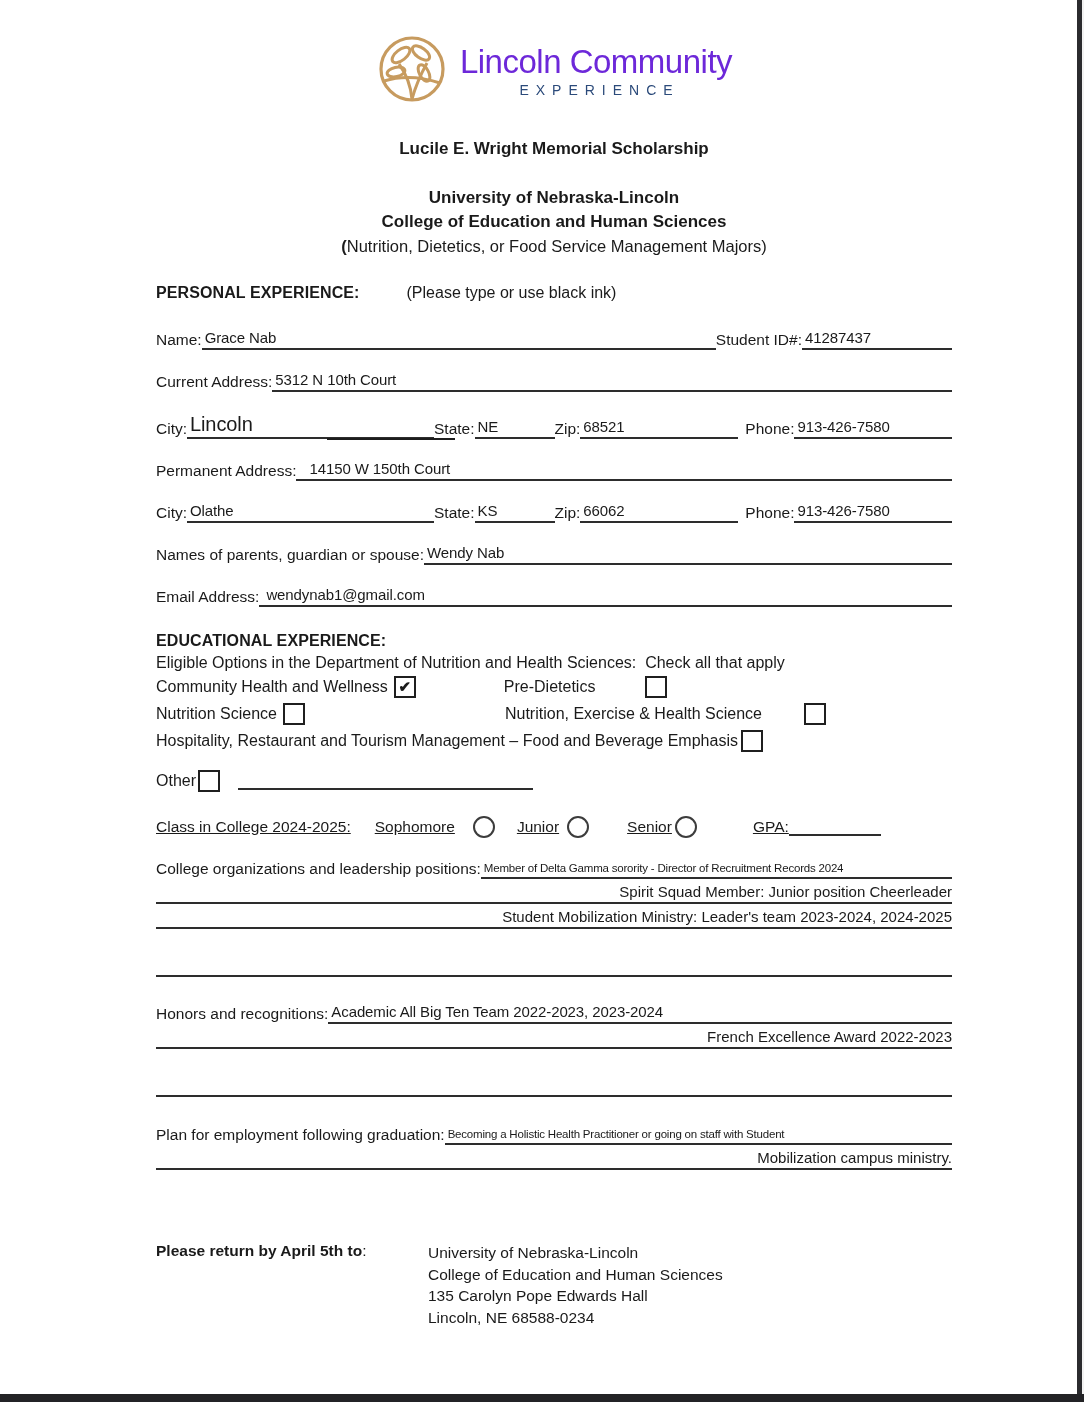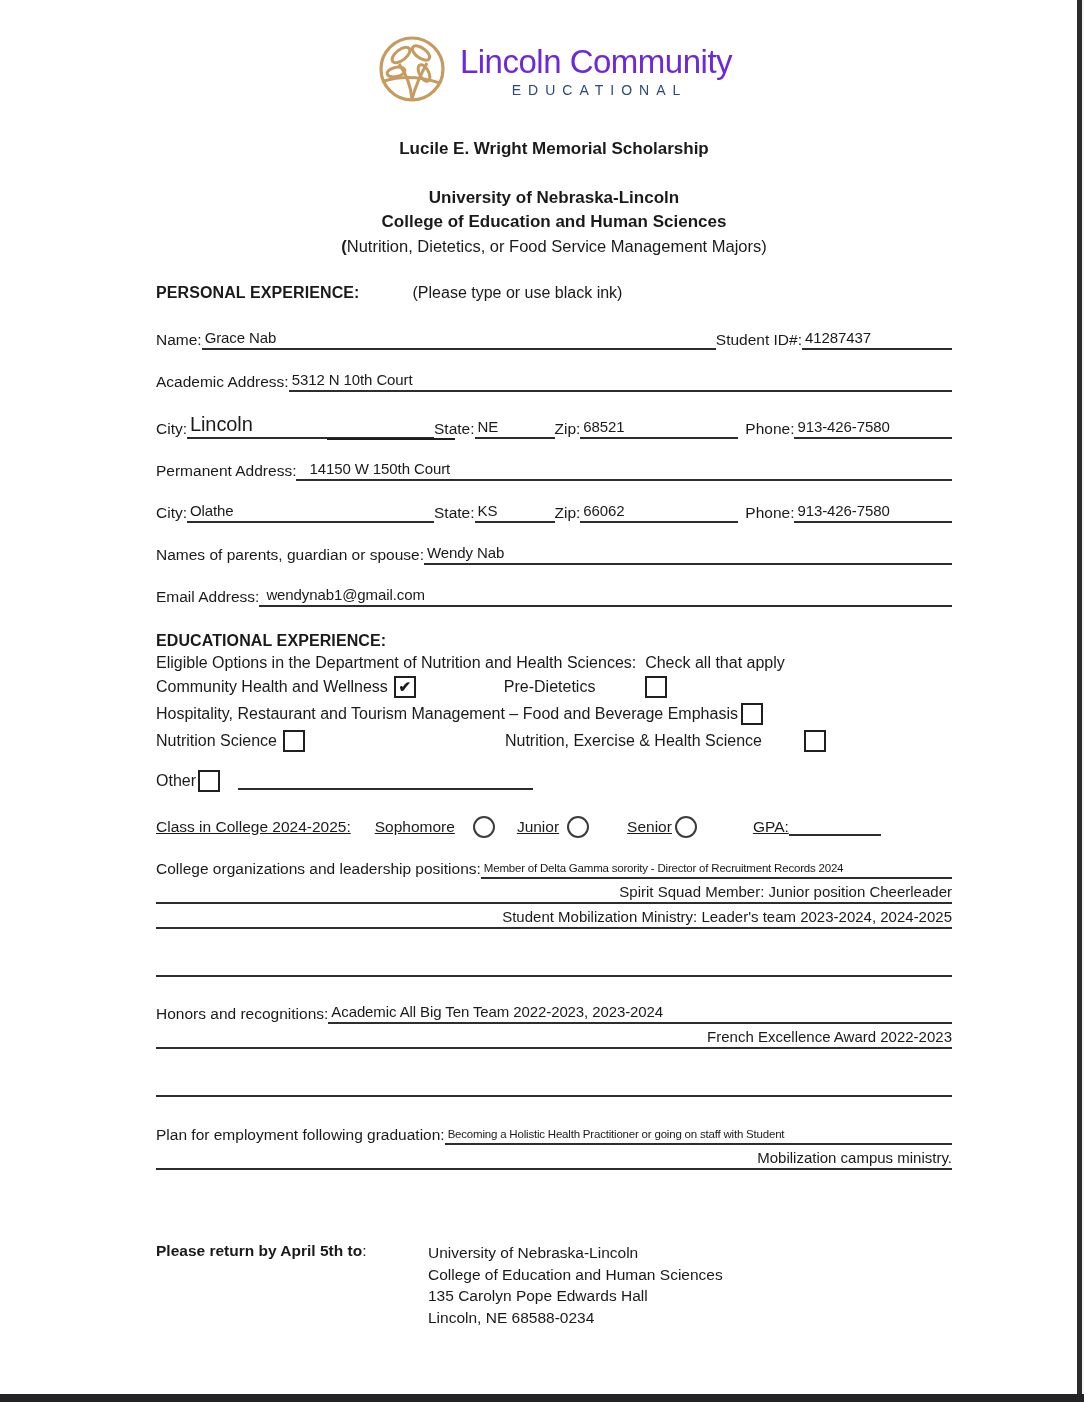--- a/index.html
+++ b/index.html
@@ -20,21 +20,21 @@
   .logo-name { font-size:33px; letter-spacing:-0.5px; color:#6d28d9; font-weight:500; line-height:36px; }
   .logo-foundation { font-size:14px; letter-spacing:7px; color:#2b4a7a; margin-top:2px; padding-left:7px; }
 
   .title1 { margin-top:30px; text-align:center; font-size:17px; font-weight:bold; }
   .uni-block { margin-top:27px; text-align:center; line-height:24px; }
   .uni-line { font-size:17px; font-weight:bold; }
   .majors-line { font-size:16.5px; font-weight:normal; }
   .majors-line .paren { font-weight:bold; }
 
   
-  .personal-head { margin-top:26px; display:flex; align-items:flex-start;gap:6px; }
+  .personal-head { margin-top:26px; display:flex; align-items:flex-start; }
   .sec-heading { font-size:16px; font-weight:bold; letter-spacing:0.1px; }
   .head-note { font-size:16px; margin-left:47px; }
 
   
   .fr { display:flex; align-items:flex-end; font-size:15.5px; }
   .fr .lbl { white-space:nowrap; padding-bottom:1px; }
   .fill { border-bottom:2px solid #2d2d2d; padding:0 0 1px 3px; min-height:20px; position:relative; }
   .grow { flex:1; }
   .val { font-size:15px; letter-spacing:-0.1px; white-space:nowrap; }
   .val-big { font-size:20px; }
@@ -90,21 +90,21 @@
           <ellipse cx="45" cy="20" rx="10" ry="5" transform="rotate(36 45 20)" stroke="#c79b5f" stroke-width="3"></ellipse>
           <ellipse cx="20" cy="39" rx="9" ry="4.6" transform="rotate(-12 20 39)" stroke="#c79b5f" stroke-width="3"></ellipse>
           <ellipse cx="48" cy="40" rx="9" ry="4.6" transform="rotate(62 48 40)" stroke="#c79b5f" stroke-width="3"></ellipse>
           <path d="M36 66 Q34 46 23 31" stroke="#c79b5f" stroke-width="3" fill="none"></path>
           <path d="M36 66 Q41 48 51 30" stroke="#c79b5f" stroke-width="3" fill="none"></path>
           <path d="M8 48 Q34 40 64 50" stroke="#c79b5f" stroke-width="3" fill="none"></path>
         </svg>
       </span>
       <span class="logo-text">
         <div class="logo-name">Lincoln Community</div>
-        <div class="logo-foundation">EDUCATIONAL</div>
+        <div class="logo-foundation">EXPERIENCE</div>
       </span>
     </div>
 
     <div class="title1">Lucile E. Wright Memorial Scholarship</div>
     <div class="uni-block">
       <div class="uni-line">University of Nebraska-Lincoln</div>
       <div class="uni-line">College of Education and Human Sciences</div>
       <div class="majors-line"><span class="paren">(</span><span>Nutrition, Dietetics, or Food Service Management Majors)</span></div>
     </div>
 
@@ -114,21 +114,21 @@
     </div>
 
     <div class="fr row-name">
       <span class="lbl">Name:</span>
       <span class="fill grow"><span class="val">Grace Nab</span></span>
       <span class="lbl">Student ID#:</span>
       <span class="fill w-sid"><span class="val">41287437</span></span>
     </div>
 
     <div class="fr row-std">
-      <span class="lbl">Academic Address:</span>
+      <span class="lbl">Current Address:</span>
       <span class="fill grow"><span class="val">5312 N 10th Court</span></span>
     </div>
 
     <div class="fr row-std">
       <span class="lbl">City:</span>
       <span class="fill w-city"><span class="val val-big">Lincoln</span><span class="dash-overlap"></span></span>
       <span class="lbl">State:</span>
       <span class="fill w-state"><span class="val">NE</span></span>
       <span class="lbl">Zip:</span>
       <span class="fill w-zip"><span class="val">68521</span></span>
@@ -166,29 +166,29 @@
     <div class="edu-intro">Eligible Options in the Department of Nutrition and Health Sciences:  Check all that apply</div>
 
     <div class="opt-row">
       <span>Community Health and Wellness</span>
       <span class="checkbox" style="margin-left:6px;">✔</span>
       <span style="margin-left:88px;">Pre-Dietetics</span>
       <span class="checkbox" style="margin-left:50px;"></span>
     </div>
 
     <div class="opt-row">
-      <span>Hospitality, Restaurant and Tourism Management – Food and Beverage Emphasis</span>
-      <span class="checkbox" style="margin-left:3px;"></span>
-    </div>
-
-    <div class="opt-row">
       <span>Nutrition Science</span>
       <span class="checkbox" style="margin-left:6px;"></span>
       <span style="margin-left:200px;">Nutrition, Exercise &amp; Health Science</span>
       <span class="checkbox" style="margin-left:42px;"></span>
+    </div>
+
+    <div class="opt-row">
+      <span>Hospitality, Restaurant and Tourism Management – Food and Beverage Emphasis</span>
+      <span class="checkbox" style="margin-left:3px;"></span>
     </div>
 
     <div class="other-row">
       <span>Other</span>
       <span class="checkbox" style="margin-left:2px;"></span>
       <span class="other-line"></span>
     </div>
 
     <div class="class-row">
       <span>Class in College 2024-2025:</span>

